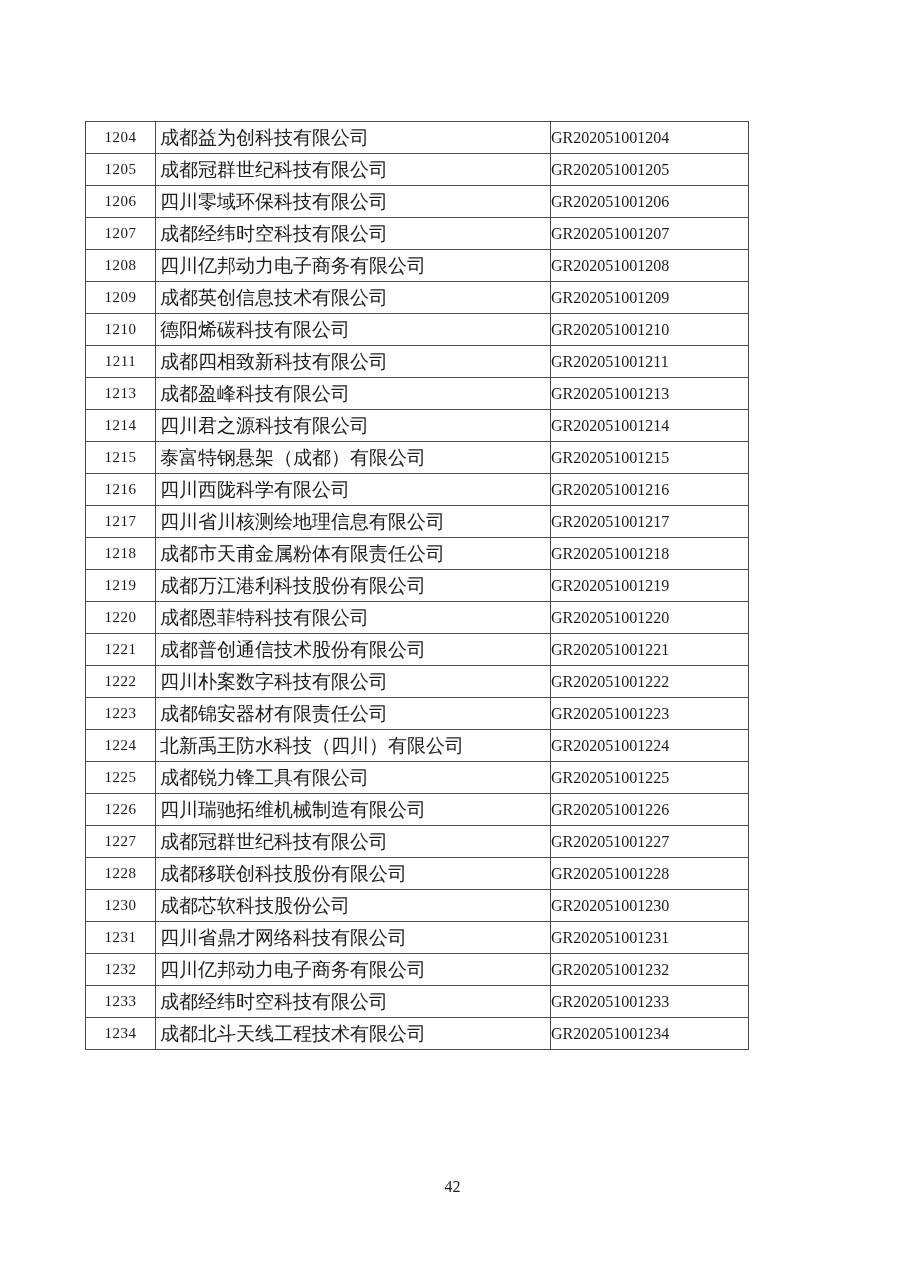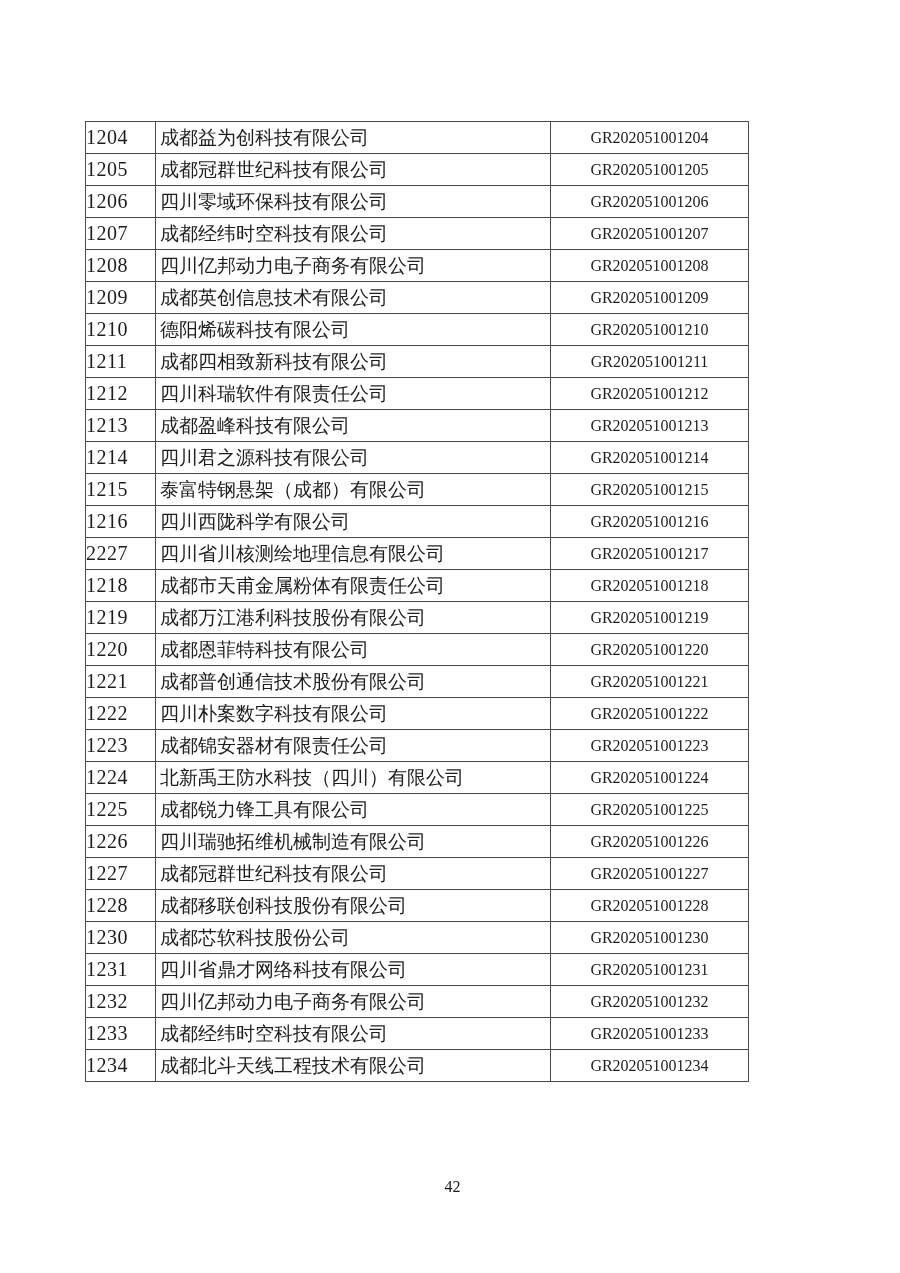--- a/index.html
+++ b/index.html
@@ -28,33 +28,33 @@
   }
   table.company-table td {
     border: 1px solid #4a4a4a;
     height: 32px;
     vertical-align: middle;
     overflow: hidden;
     white-space: nowrap;
   }
   td.col-num {
     width: 70px;
-    text-align: left;
-    font-size: 20px;
+    text-align: center;
+    font-size: 15px;
     letter-spacing: 0.5px;
   }
   td.col-name {
     width: 395px;
     text-align: left;
     padding-left: 4px;
     font-size: 19px;
   }
   td.col-code {
     width: 198px;
-    text-align: center;
+    text-align: left;
     font-size: 16px;
   }
   .page-footer {
     position: absolute;
     top: 1178px;
     left: 0;
     width: 880px;
     text-align: center;
     font-size: 16px;
     padding-left: 25px;
@@ -101,46 +101,41 @@
     <td class="col-num">1210</td>
     <td class="col-name">德阳烯碳科技有限公司</td>
     <td class="col-code">GR202051001210</td>
   </tr>
         <tr>
     <td class="col-num">1211</td>
     <td class="col-name">成都四相致新科技有限公司</td>
     <td class="col-code">GR202051001211</td>
   </tr>
         <tr>
-    <td class="col-num">1212</td>
-    <td class="col-name">四川科瑞软件有限责任公司</td>
-    <td class="col-code">GR202051001212</td>
-  </tr>
-        <tr>
     <td class="col-num">1213</td>
     <td class="col-name">成都盈峰科技有限公司</td>
     <td class="col-code">GR202051001213</td>
   </tr>
         <tr>
     <td class="col-num">1214</td>
     <td class="col-name">四川君之源科技有限公司</td>
     <td class="col-code">GR202051001214</td>
   </tr>
         <tr>
     <td class="col-num">1215</td>
     <td class="col-name">泰富特钢悬架（成都）有限公司</td>
     <td class="col-code">GR202051001215</td>
   </tr>
         <tr>
     <td class="col-num">1216</td>
     <td class="col-name">四川西陇科学有限公司</td>
     <td class="col-code">GR202051001216</td>
   </tr>
         <tr>
-    <td class="col-num">2227</td>
+    <td class="col-num">1217</td>
     <td class="col-name">四川省川核测绘地理信息有限公司</td>
     <td class="col-code">GR202051001217</td>
   </tr>
         <tr>
     <td class="col-num">1218</td>
     <td class="col-name">成都市天甫金属粉体有限责任公司</td>
     <td class="col-code">GR202051001218</td>
   </tr>
         <tr>
     <td class="col-num">1219</td>

